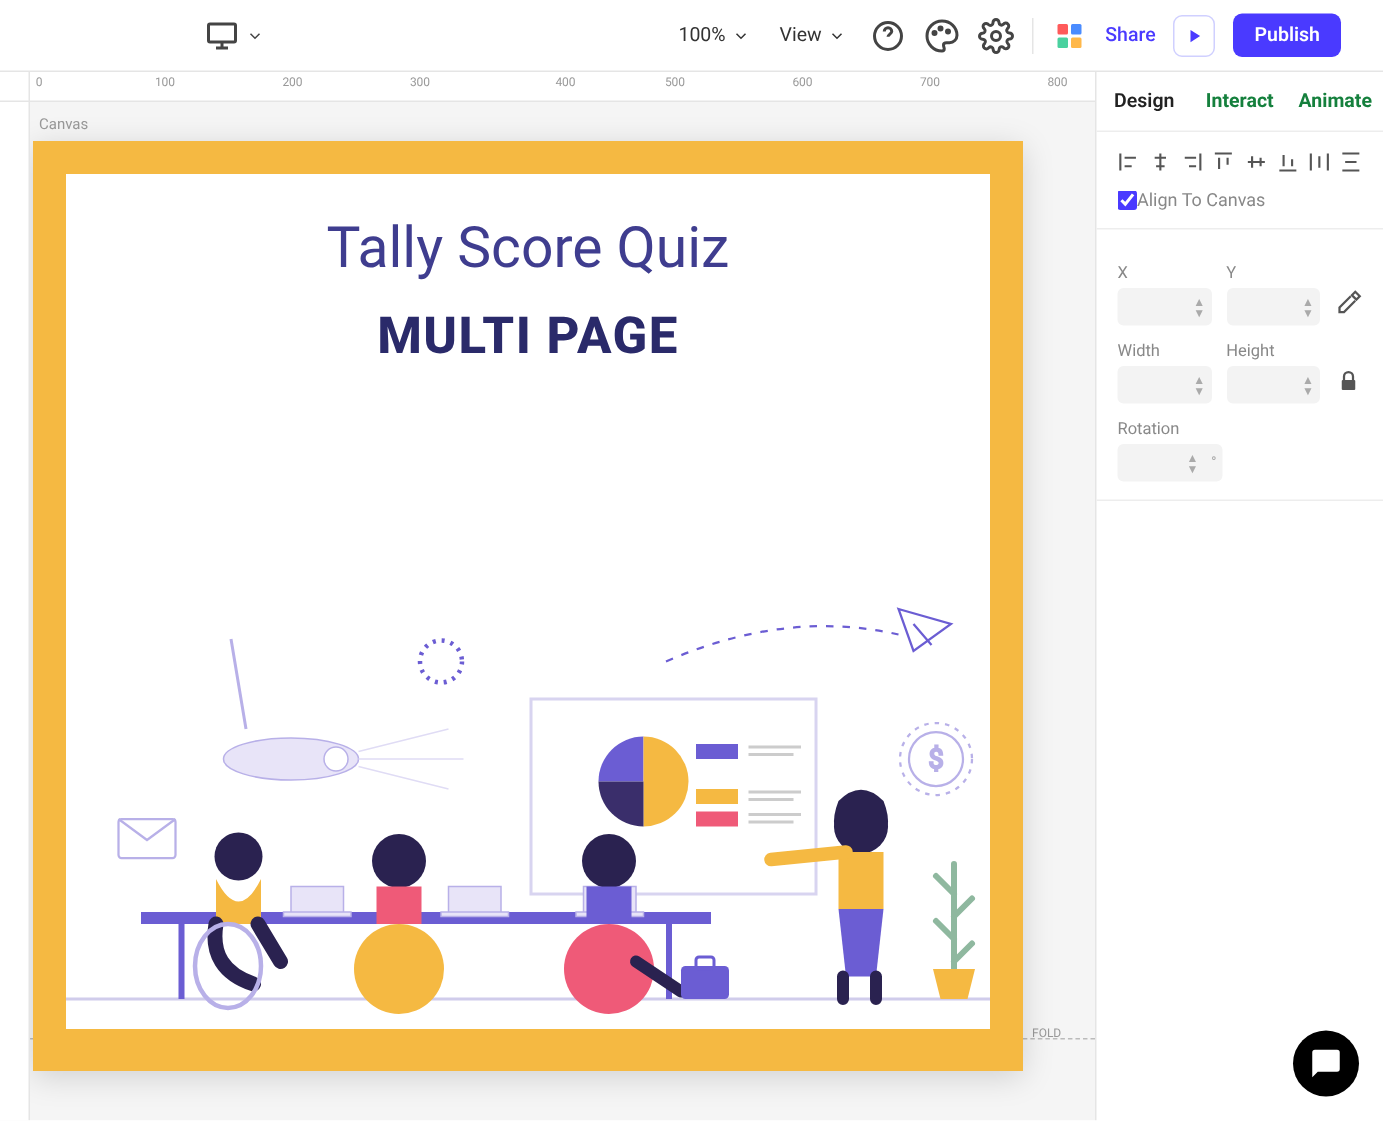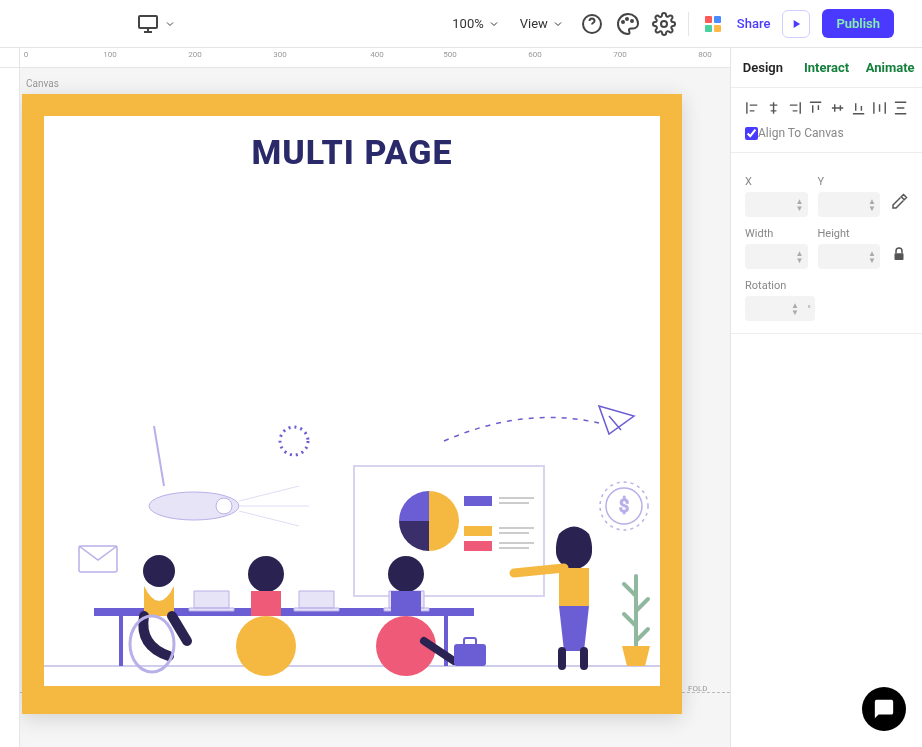--- a/index.html
+++ b/index.html
@@ -9,21 +9,21 @@
   .topbar { height: 48px; border-bottom: 1px solid #e5e5e5; display: flex; align-items: center; padding: 0 28px; gap: 8px; }
   .topbar-left { display: flex; align-items: center; gap: 8px; }
   .topbar-spacer { flex: 1; }
   .topbar-right { display: flex; align-items: center; gap: 12px; }
   .icon-btn { width: 24px; height: 24px; display: flex; align-items: center; justify-content: center; cursor: pointer; color: #444; }
   .device-sel { display: flex; align-items: center; gap: 4px; cursor: pointer; padding: 4px 8px; margin-left: 100px; }
   .zoom-sel, .view-sel { display: flex; align-items: center; gap: 4px; cursor: pointer; font-size: 13px; color: #333; padding: 4px; }
   .divider-v { width: 1px; height: 24px; background: #e5e5e5; }
   .share-link { color: #4a3aff; font-size: 13px; font-weight: 500; cursor: pointer; }
   .play-btn { width: 28px; height: 28px; border: 1px solid #d0d0ff; border-radius: 6px; display: flex; align-items: center; justify-content: center; cursor: pointer; color: #4a3aff; }
-  .publish-btn { background: #4a3aff; color: #86efac; font-size: 13px; font-weight: 600; padding: 7px 14px; border: none; border-radius: 6px; cursor: pointer; }
+  .publish-btn { background: #4a3aff; color: #ffffff; font-size: 13px; font-weight: 600; padding: 7px 14px; border: none; border-radius: 6px; cursor: pointer; }
   .grid-icon { display: grid; grid-template-columns: 1fr 1fr; gap: 2px; width: 16px; height: 16px; }
   .grid-icon span { border-radius: 1px; }
 
   
   .main { display: flex; height: calc(747px - 48px); }
   .canvas-area { flex: 1; background: #f5f5f5; position: relative; overflow: hidden; }
   .ruler-h { position: absolute; top: 0; left: 20px; right: 0; height: 20px; background: #fff; border-bottom: 1px solid #e5e5e5; display: flex; font-size: 8px; color: #999; }
   .ruler-h .tick-label { position: absolute; top: 2px; transform: translateX(-50%); }
   .ruler-v { position: absolute; top: 20px; left: 0; width: 20px; bottom: 0; background: #fff; border-right: 1px solid #e5e5e5; }
   .ruler-corner { position: absolute; top: 0; left: 0; width: 20px; height: 20px; background: #fff; border-right: 1px solid #e5e5e5; border-bottom: 1px solid #e5e5e5; }
@@ -159,20 +159,21 @@
     <div class="ruler-v"></div>
 
     <div class="canvas-outer">
       <div class="canvas-label">Canvas</div>
 
       <div class="canvas-fold fold-right">FOLD</div>
       <div class="fold-line"></div>
 
       <div class="canvas-frame">
         <div class="canvas-inner">
+          <div class="quiz-title">Tally Score Quiz</div>
           <div class="quiz-sub">MULTI PAGE</div>
 
           <svg class="illustration" viewBox="0 0 616 300">
 
             <g stroke="#6b5dd3" stroke-width="1.5" fill="none">
               <path d="M555 20 l35 10 -25 18 z M565 30 l12 14"></path>
               <path d="M400 55 q80 -35 155 -18" stroke-dasharray="5 6"></path>
             </g>
 
             <circle cx="250" cy="55" r="14" fill="none" stroke="#6b5dd3" stroke-width="3" stroke-dasharray="2 4"></circle>

